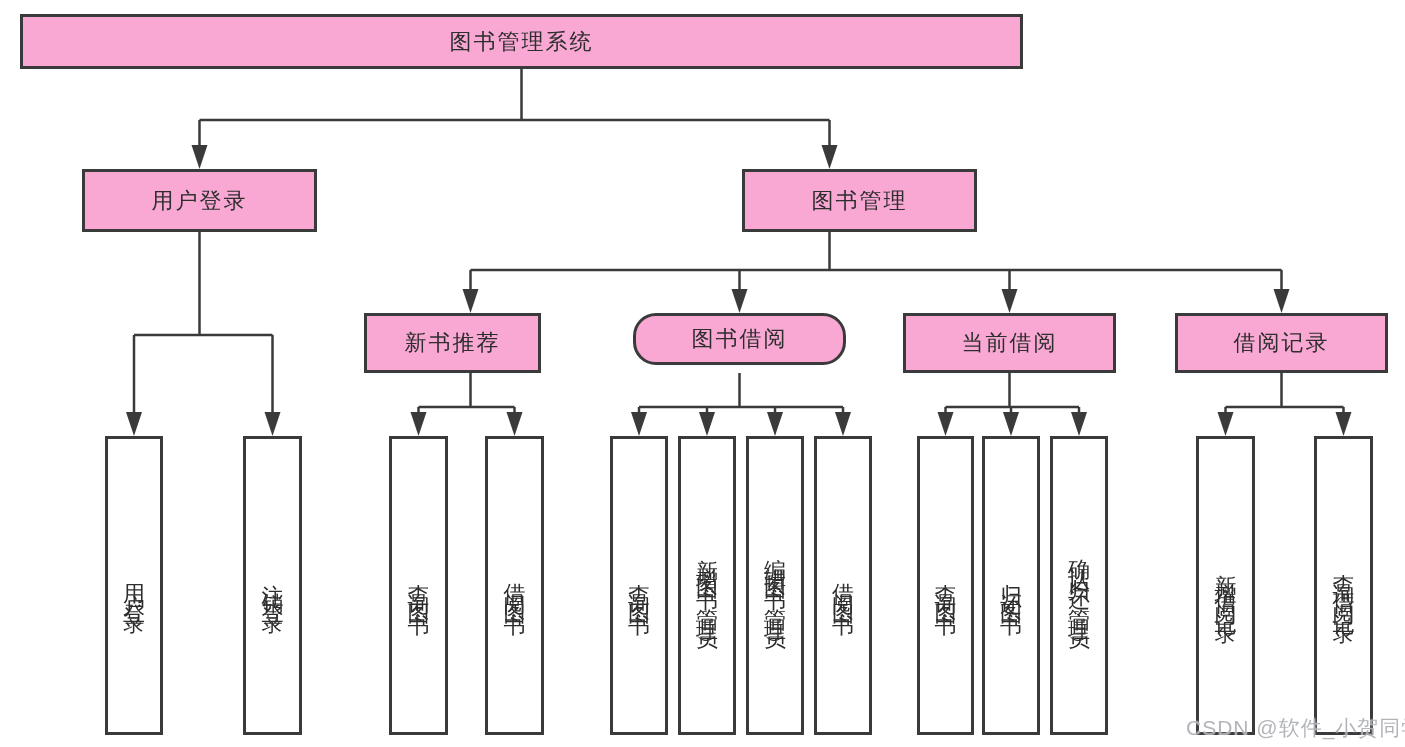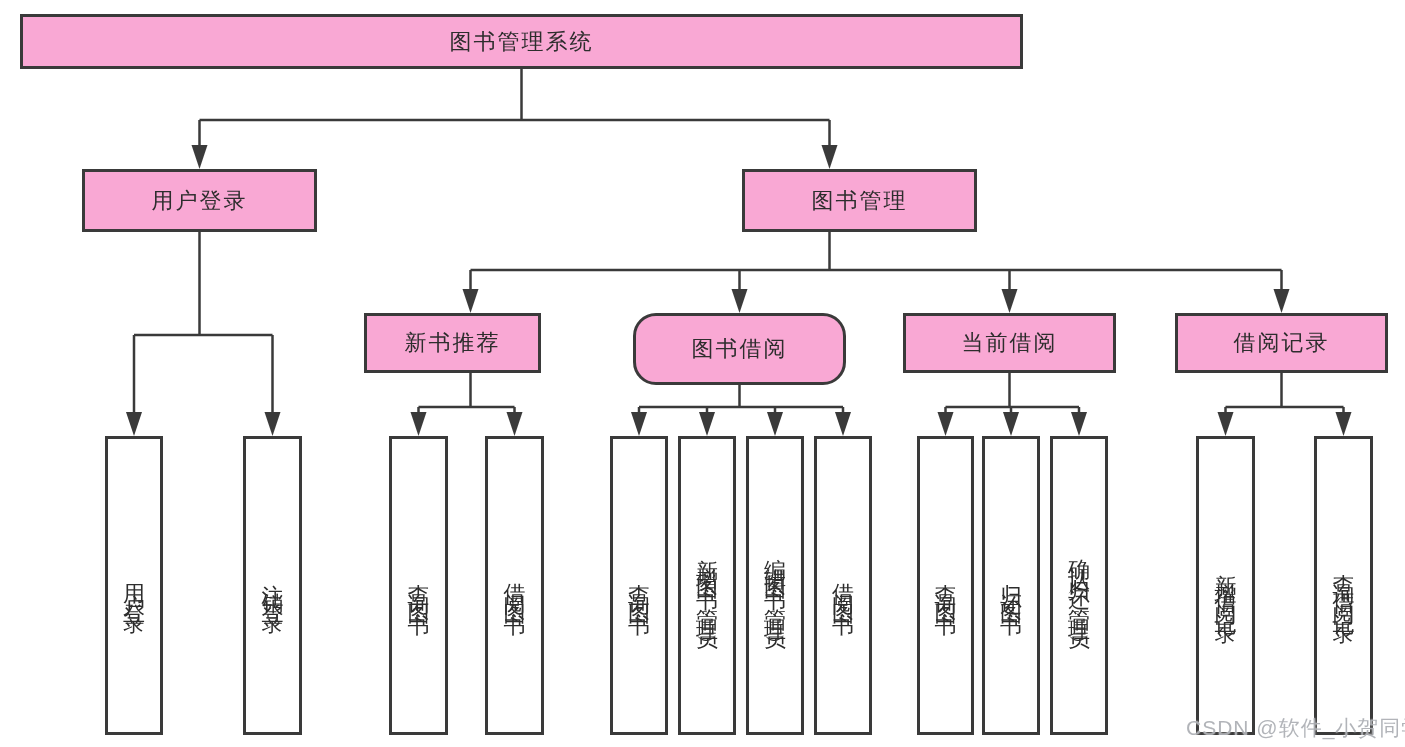--- a/index.html
+++ b/index.html
@@ -138,21 +138,21 @@
       <polygon points="1335.5,412 1351.5,412 1343.5,436"></polygon>
     </g>
   </svg>
 
   <div class="hbox" style="left:20px; top:14px; width:1003px; height:55px;">图书管理系统</div>
 
   <div class="hbox" style="left:82px; top:169px; width:235px; height:63px;">用户登录</div>
   <div class="hbox" style="left:712px; top:169px; width:235px; height:63px;margin-left:30px;">图书管理</div>
 
   <div class="hbox" style="left:364px; top:313px; width:177px; height:60px;">新书推荐</div>
-  <div class="hbox" style="left:633px; top:313px; width:213px; height:72px;border-radius:23px;">图书借阅</div>
+  <div class="hbox" style="left:633px; top:313px; width:213px; height:52px;border-radius:23px;">图书借阅</div>
   <div class="hbox" style="left:903px; top:313px; width:213px; height:60px;font-family:Liberation Serif, serif;">当前借阅</div>
   <div class="hbox" style="left:1175px; top:313px; width:213px; height:60px;">借阅记录</div>
 
   <div class="leaf" style="left:105px; width:58px;">
     <span class="vtext">用户登录</span>
   </div>
   <div class="leaf" style="left:243px; width:59px;">
     <span class="vtext">注销登录</span>
   </div>
   <div class="leaf" style="left:389px; width:59px;">

